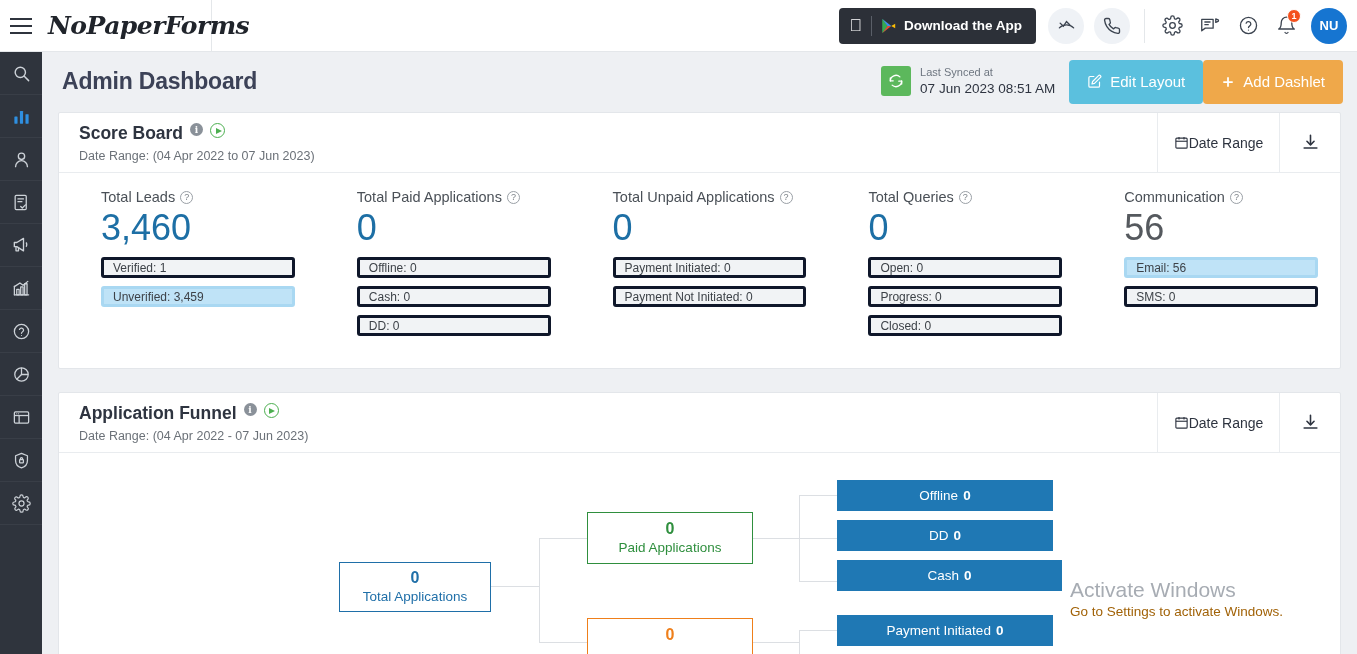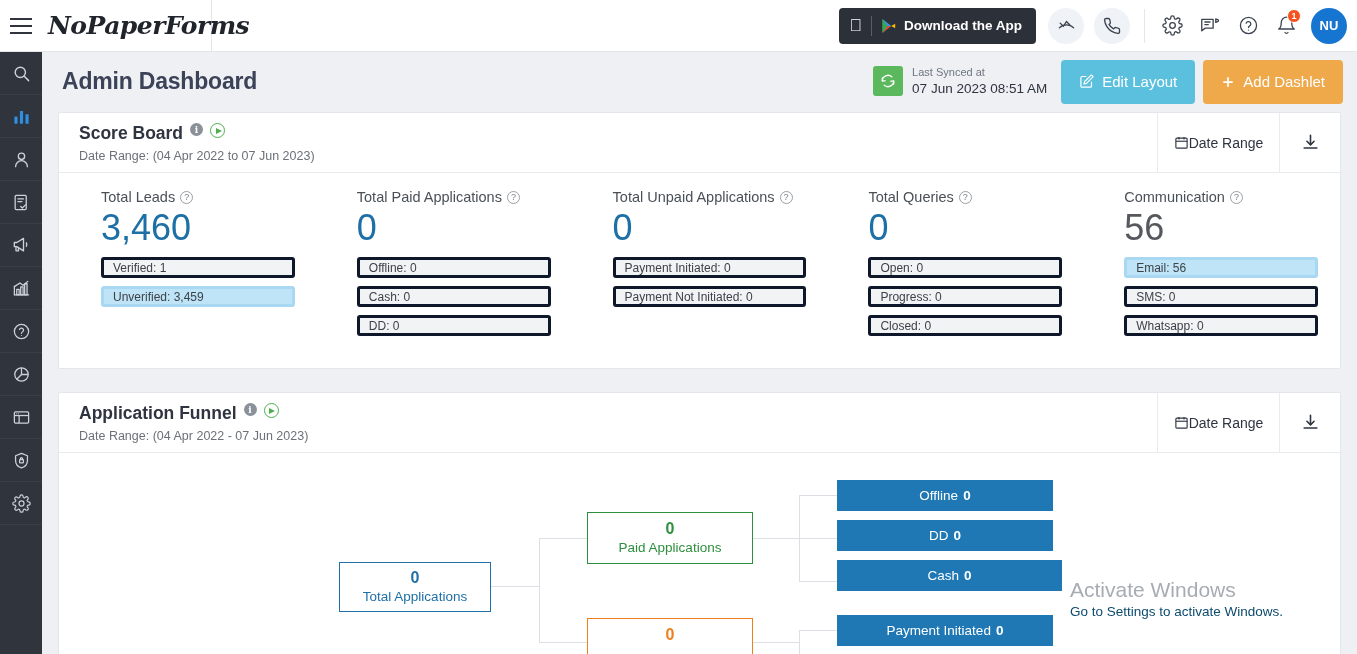--- a/index.html
+++ b/index.html
@@ -86,21 +86,21 @@
     width: 30px; height: 30px; background: #5cb85c; border-radius: 3px;
     display: flex; align-items: center; justify-content: center; margin-right: 9px; cursor: pointer;
   }
   .sync-label { font-size: 11px; color: #6e7680; line-height: 1.25; }
   .sync-time { font-size: 13.5px; color: #2e3440; font-weight: 400; line-height: 1.3; }
   .btn {
     height: 44px; border-radius: 4px; display: flex; align-items: center;
     justify-content: center; gap: 8px; color: #fff; font-size: 15px;
     padding: 0 18px; cursor: pointer; white-space: nowrap;
   }
-  .btn-edit { background: #5bc0de; margin-right: 8px; }
+  .btn-edit { background: #5bc0de; margin-right: 0; }
   .btn-add { background: #efa84a; }
 
   
   .card {
     position: absolute; left: 58px; width: 1283px; background: #fff;
     border: 1px solid #e3e6ea; border-radius: 2px;
   }
   #scoreboard-card { top: 112px; height: 257px; }
   #funnel-card { top: 392px; height: 300px; }
 
@@ -164,21 +164,21 @@
     position: absolute; height: 31px; background: #1f78b4; color: #fff;
     display: flex; align-items: center; justify-content: center;
     font-size: 13.5px; cursor: pointer;
   }
   .bar b { font-weight: 700; margin-left: 5px; }
   .conn { position: absolute; background: #dcdfe3; }
 
   
   .watermark { position: absolute; left: 1070px; top: 576px; z-index: 5; pointer-events: none; }
   .wm1 { font-size: 21px; color: #a7acb3; line-height: 1.35; }
-  .wm2 { font-size: 13.5px; color: #0c4a6e; }
+  .wm2 { font-size: 13.5px; color: #a16207; }
 </style>
 </head>
 <body>
 
 <div class="app">
 
   <div class="topbar">
     <div class="hamburger">
       <span></span>
         <span></span>
@@ -429,21 +429,20 @@
           <div class="pill">Closed: 0</div>
         </div>
         <div class="metric">
           <div class="metric-label">
             <span>Communication</span>
             <span class="q-mark">?</span>
           </div>
           <div class="metric-value gray" style="color: rgb(85, 89, 94);">56</div>
           <div class="pill hl">Email: 56</div>
           <div class="pill">SMS: 0</div>
-          <div class="pill">Whatsapp: 0</div>
         </div>
       </div>
   </div>
 
   <div class="card" id="funnel-card">
     <div class="card-head">
       <div class="card-head-left">
         <div class="card-title-row">
           <span class="card-title">Application Funnel</span>
           <span class="info-dot">i</span>

